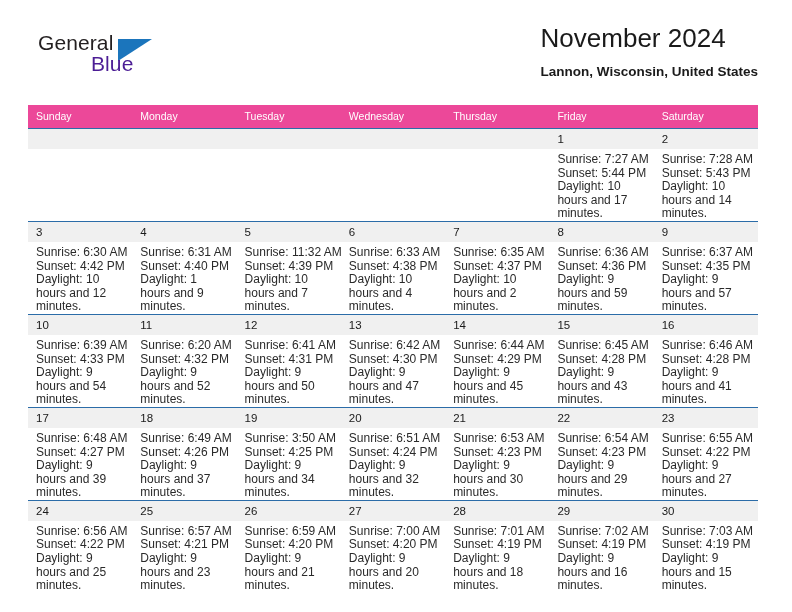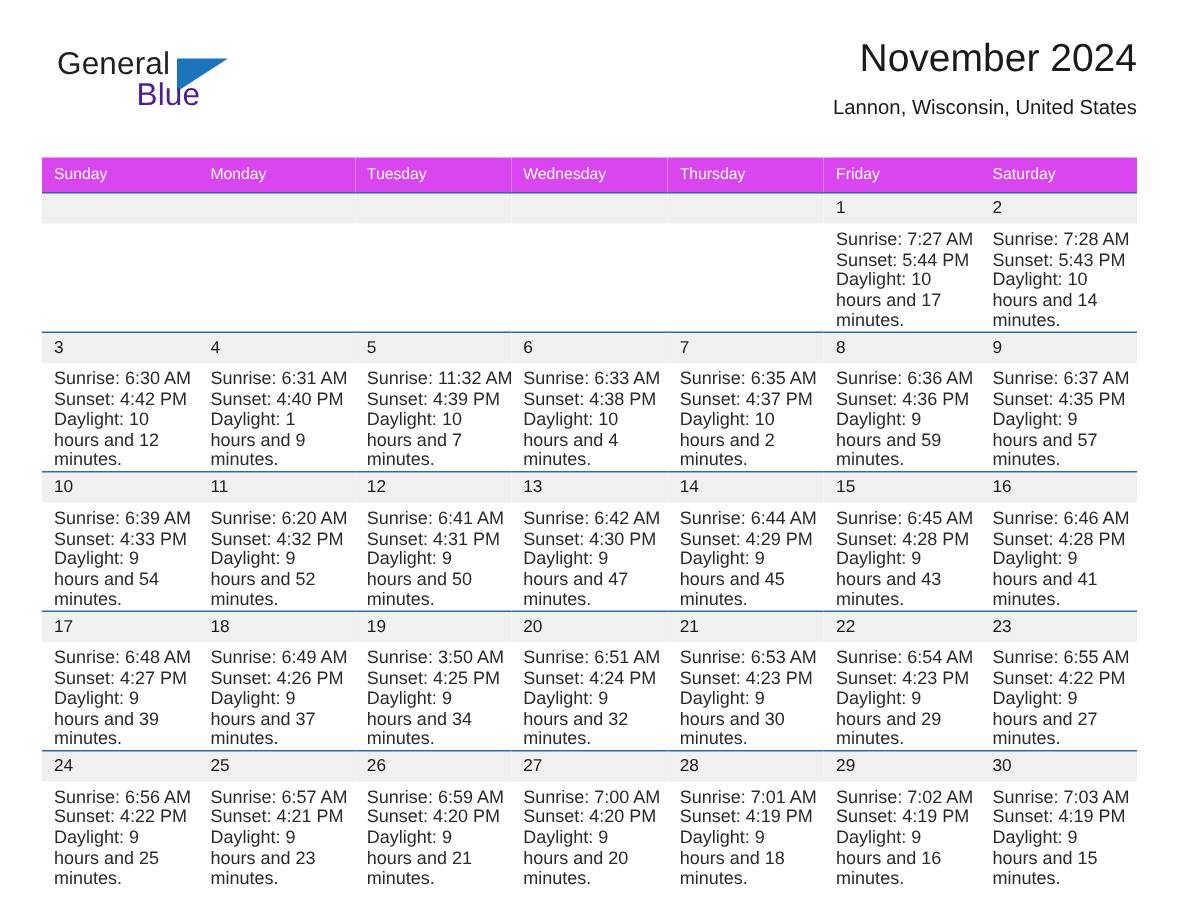--- a/index.html
+++ b/index.html
@@ -60,48 +60,48 @@
     top: 7px;
     width: 0;
     height: 0;
     border-left: 34px solid #1b75bc;
     border-bottom: 22px solid transparent;
   }
   .title-block {
     position: absolute;
     right: 34px;
     top: 24px;
-    text-align: right;
+    text-align: left;
   }
   .cal-title {
     font-size: 26px;
     font-weight: normal;
     color: #1a1a1a;
     line-height: 1.15;
     margin: 0;
   }
   .cal-subtitle {
     font-size: 13.5px;
-    font-weight: normal;
+    font-weight: bold;
     color: #1a1a1a;
     line-height: 1.2;
     margin: 10px 0 0 0;
   }
 
   
   .calendar {
     position: absolute;
     left: 28px;
     top: 105px;
     width: 730px;
     border-collapse: collapse;
     table-layout: fixed;
   }
   .calendar th {
-    background: #d946ef;
+    background: #ec4899;
     color: #ffffff;
     font-size: 10.5px;
     font-weight: normal;
     text-align: left;
     padding: 5px 0 6px 8px;
     height: 19px;
     box-sizing: border-box;
   }
   .calendar td {
     vertical-align: top;

